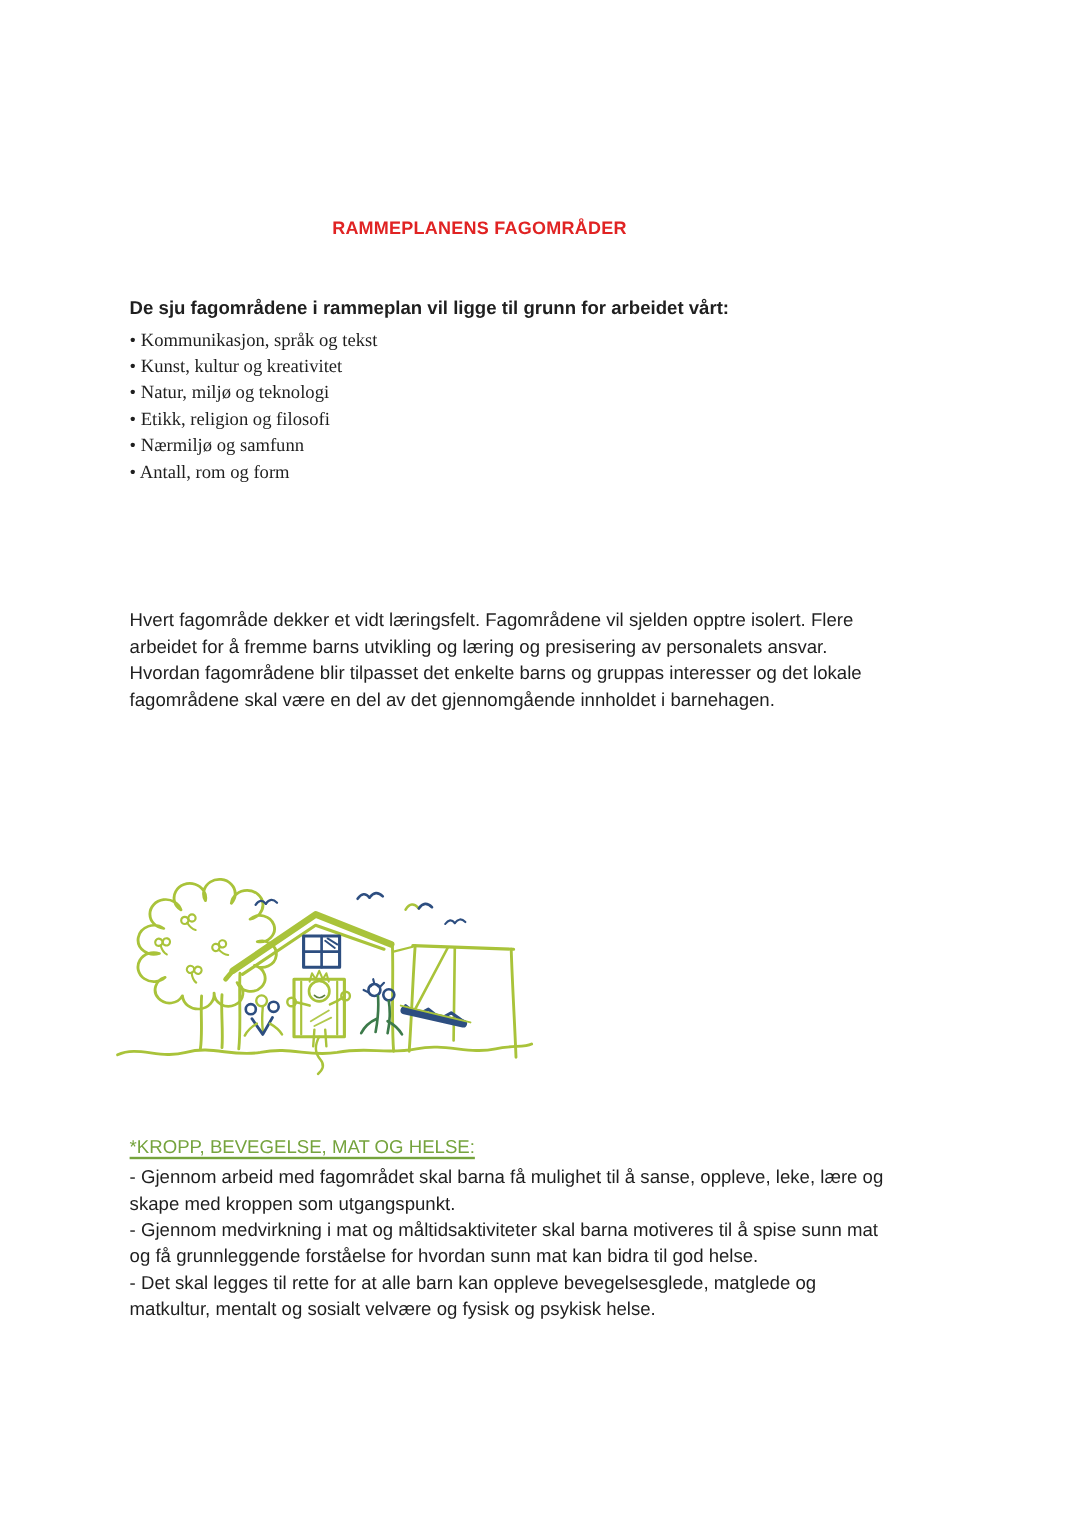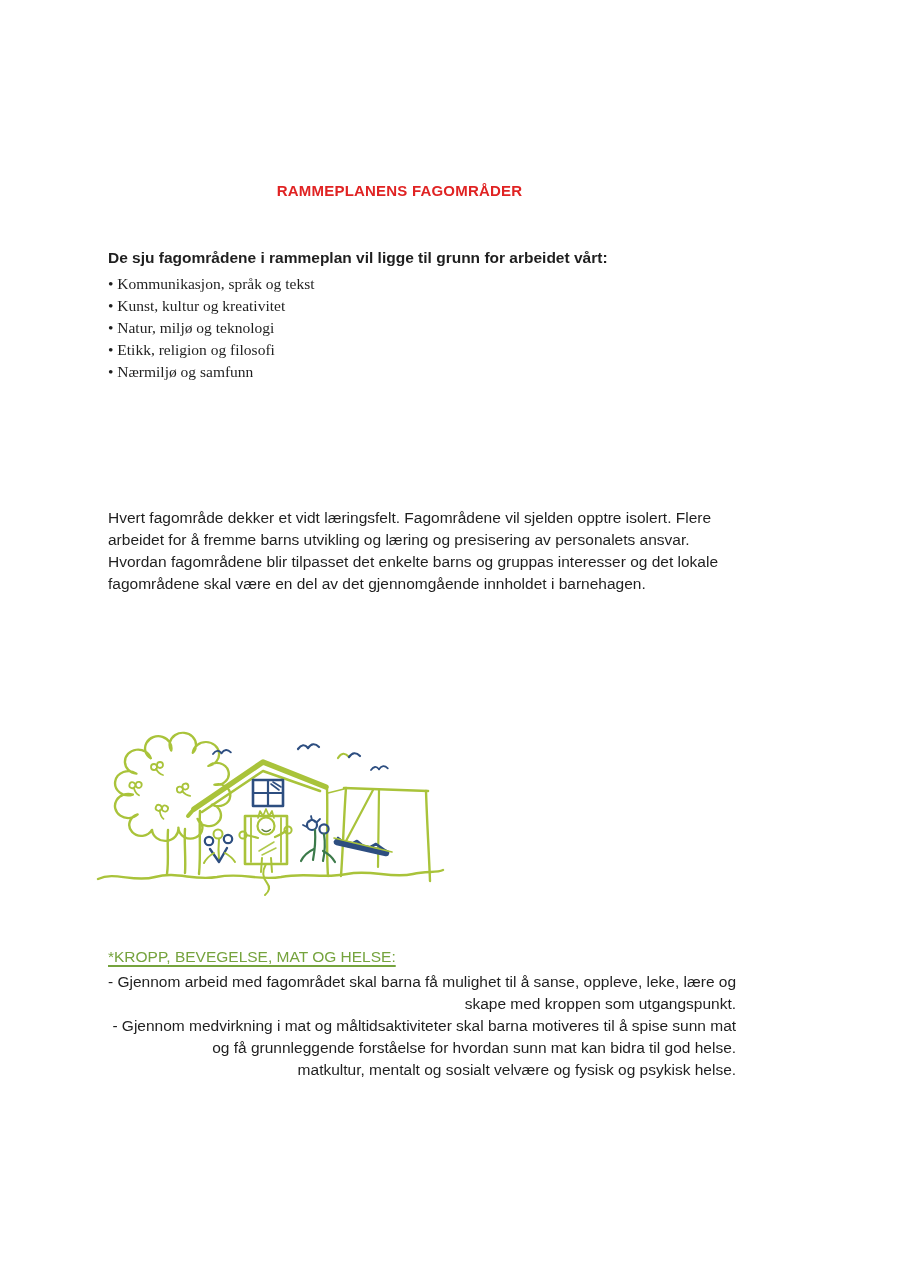--- a/index.html
+++ b/index.html
@@ -33,21 +33,21 @@
   #bullet-list { top:273px; left:108px;font-family:Liberation Serif, serif; }
   #body-paragraph { top:475px; left:108px;margin-top:32px; }
   #section-heading {
     top:946px; left:108px;
     font-weight:400;
     color:var(--heading-green, #75a33d);
     text-decoration:underline;
     text-underline-offset:3px;
     text-decoration-thickness:1.5px;
   }
-  #section-lines { top:971px; left:108px;text-align:right; }
+  #section-lines { top:971px; left:108px; }
   #drawing { top:730px; left:95px; }
 
   
   #drawing path, #drawing circle, #drawing rect, #drawing ellipse, #drawing use {
     fill:none; stroke-linecap:round; stroke-linejoin:round;
   }
   .g  { stroke:var(--drawing-green, #a9c33a); }
   .b  { stroke:var(--drawing-blue, #2d4e80); }
   .dg { stroke:var(--drawing-dark-green, #3c7a4a); }
   .gf { fill:var(--drawing-green, #a9c33a); stroke:none; }
@@ -64,20 +64,21 @@
 <div id="doc-title" class="abs">RAMMEPLANENS FAGOMRÅDER</div>
 
 <div id="intro-heading" class="abs line">De sju fagområdene i rammeplan vil ligge til grunn for arbeidet vårt:</div>
 
 <div id="bullet-list" class="abs">
     <div class="line">• Kommunikasjon, språk og tekst</div>
     <div class="line">• Kunst, kultur og kreativitet</div>
     <div class="line">• Natur, miljø og teknologi</div>
     <div class="line">• Etikk, religion og filosofi</div>
     <div class="line">• Nærmiljø og samfunn</div>
+    <div class="line">• Antall, rom og form</div>
   </div>
 
 <div id="body-paragraph" class="abs">
     <div class="line">Hvert fagområde dekker et vidt læringsfelt. Fagområdene vil sjelden opptre isolert. Flere</div>
     <div class="line">arbeidet for å fremme barns utvikling og læring og presisering av personalets ansvar.</div>
     <div class="line">Hvordan fagområdene blir tilpasset det enkelte barns og gruppas interesser og det lokale</div>
     <div class="line">fagområdene skal være en del av det gjennomgående innholdet i barnehagen.</div>
   </div>
 
 <svg id="drawing" class="abs" width="350" height="170" viewBox="0 0 350 170" role="img">
@@ -193,14 +194,15 @@
   </g>
 </svg>
 
 <div id="section-heading" class="abs line">*KROPP, BEVEGELSE, MAT OG HELSE:</div>
 
 <div id="section-lines" class="abs">
     <div class="line">- Gjennom arbeid med fagområdet skal barna få mulighet til å sanse, oppleve, leke, lære og</div>
     <div class="line">skape med kroppen som utgangspunkt.</div>
     <div class="line">- Gjennom medvirkning i mat og måltidsaktiviteter skal barna motiveres til å spise sunn mat</div>
     <div class="line">og få grunnleggende forståelse for hvordan sunn mat kan bidra til god helse.</div>
+    <div class="line">- Det skal legges til rette for at alle barn kan oppleve bevegelsesglede, matglede og</div>
     <div class="line">matkultur, mentalt og sosialt velvære og fysisk og psykisk helse.</div>
   </div>
 
 </body></html>

